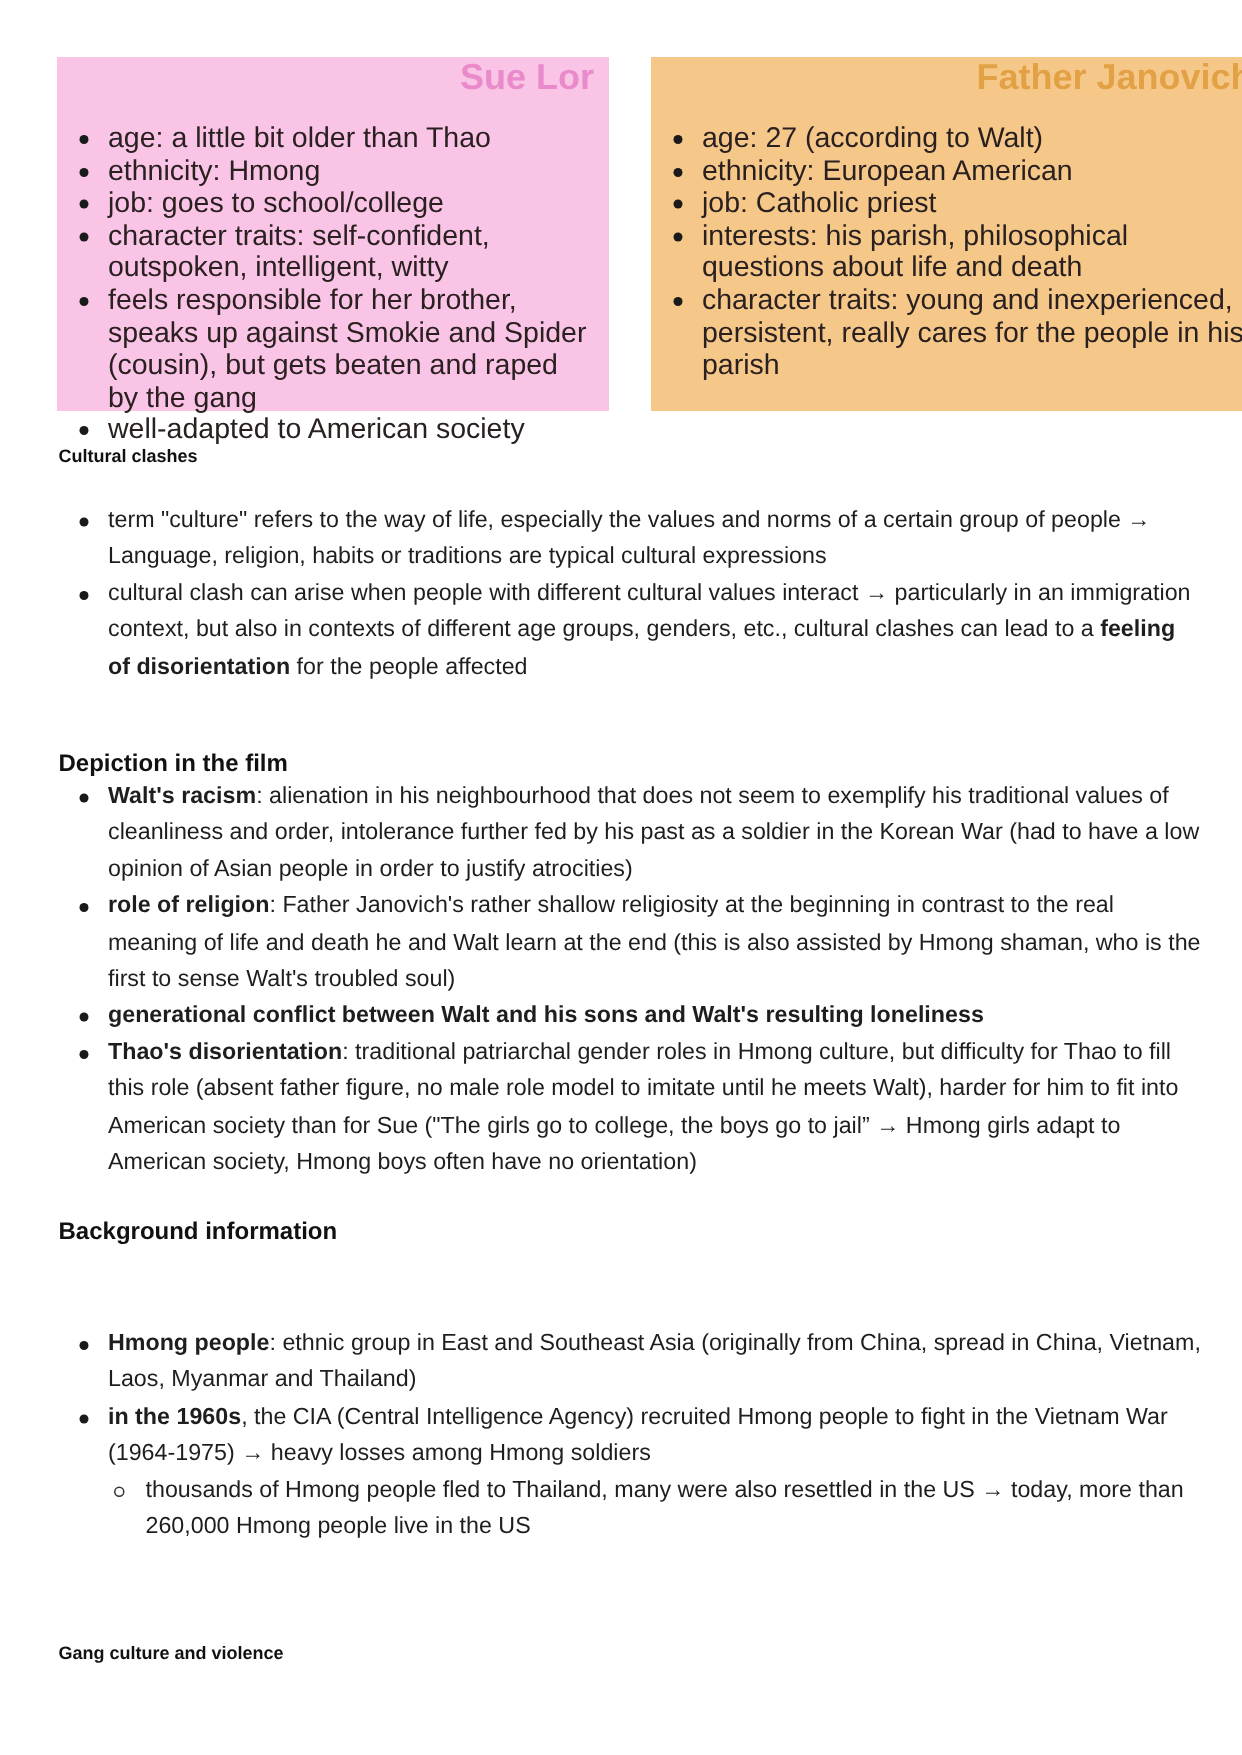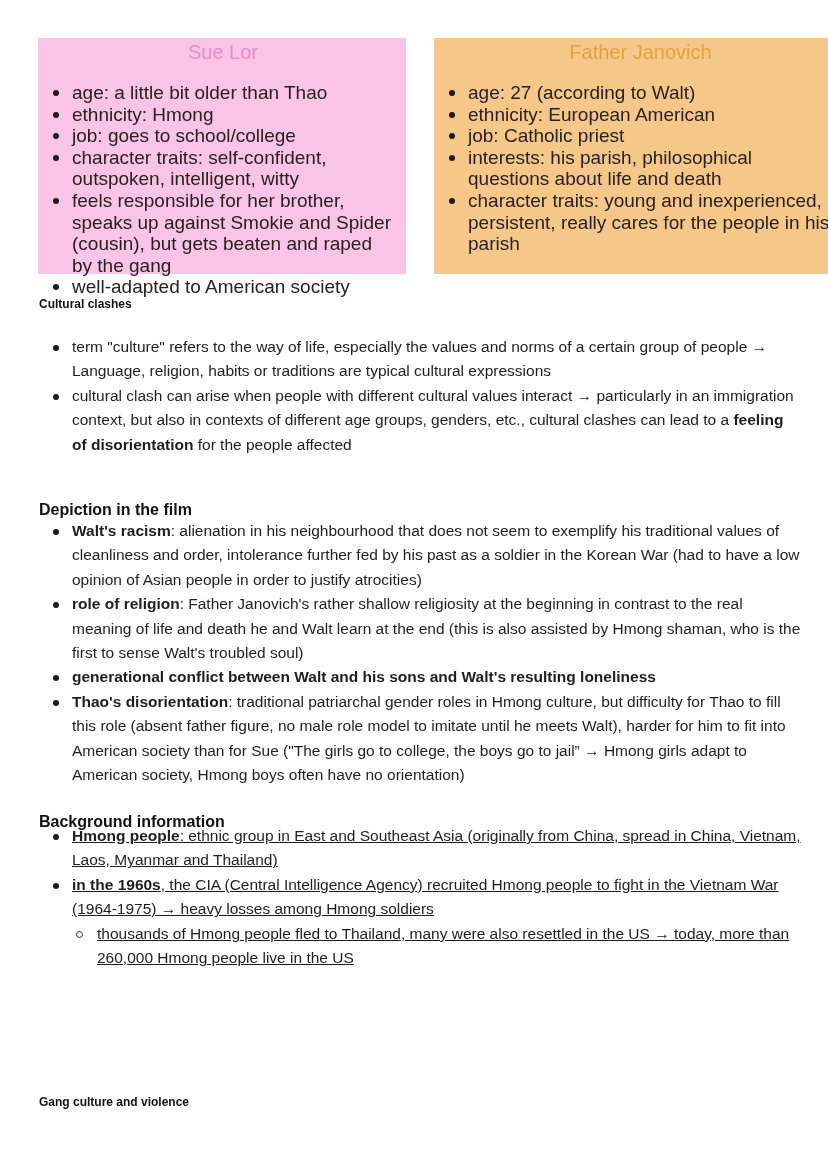--- a/index.html
+++ b/index.html
@@ -8,21 +8,21 @@
     font-family: "Liberation Sans", "DejaVu Sans", sans-serif;
     color: #1a1a1a;
   }
   .card {
     position: absolute; top: 38px; height: 236px; box-sizing: border-box;
     padding: 2px 10px 0 12px;
   }
   .card-pink { left: 38px; width: 368px; background: #F9C4E6; }
   .card-orange { left: 422px; width: 411px; background: #F5C88A; margin-left: 12px; }
   .card-title {
-    text-align: center; font-weight: normal; font-size: 20px;
+    text-align: right; font-weight: bold; font-size: 24px;
     line-height: 24px; margin: 0 0 18px 0;
   }
   .card-pink .card-title { color: #E98ACB; }
   .card-orange .card-title { color: #E2A144; }
   .card ul {
     margin: 0; padding: 0 0 0 22px; list-style: none;
     font-size: 19px; line-height: 21.6px; color: #2a2020;
   }
   .card li { position: relative; }
   .card li::before {
@@ -84,19 +84,19 @@
 
 <div class="section-heading" style="top:500px;">Depiction in the film</div>
 <ul class="bullets" style="top:519px;">
   <li><b>Walt's racism</b><span>: alienation in his neighbourhood that does not seem to exemplify his traditional values of cleanliness and order, intolerance further fed by his past as a soldier in the Korean War (had to have a low opinion of Asian people in order to justify atrocities)</span></li>
   <li><b>role of religion</b><span>: Father Janovich's rather shallow religiosity at the beginning in contrast to the real meaning of life and death he and Walt learn at the end (this is also assisted by Hmong shaman, who is the first to sense Walt's troubled soul)</span></li>
   <li><b>generational conflict between Walt and his sons and Walt's resulting loneliness</b><span></span></li>
   <li><b>Thao's disorientation</b><span>: traditional patriarchal gender roles in Hmong culture, but difficulty for Thao to fill this role (absent father figure, no male role model to imitate until he meets Walt), harder for him to fit into American society than for Sue ("The girls go to college, the boys go to jail” → Hmong girls adapt to American society, Hmong boys often have no orientation)</span></li>
 </ul>
 
 <div class="section-heading" style="top:812px;">Background information</div>
-<ul class="bullets" style="top:824px;text-decoration:underline;">
+<ul class="bullets" style="top:884px;">
   <li><b>Hmong people</b><span>: ethnic group in East and Southeast Asia (originally from China, spread in China, Vietnam, Laos, Myanmar and Thailand)</span></li>
   <li><b>in the 1960s</b><span>, the CIA (Central Intelligence Agency) recruited Hmong people to fight in the Vietnam War (1964-1975) → heavy losses among Hmong soldiers</span></li>
   <li class="sub">thousands of Hmong people fled to Thailand, many were also resettled in the US → today, more than 260,000 Hmong people live in the US</li>
 </ul>
 
 <div class="section-heading large" style="top:1092px;">Gang culture and violence</div>
 
 </body></html>

